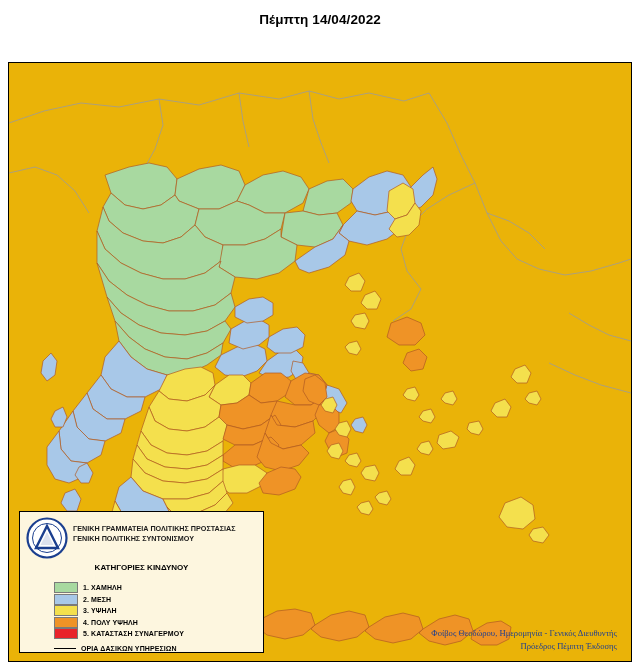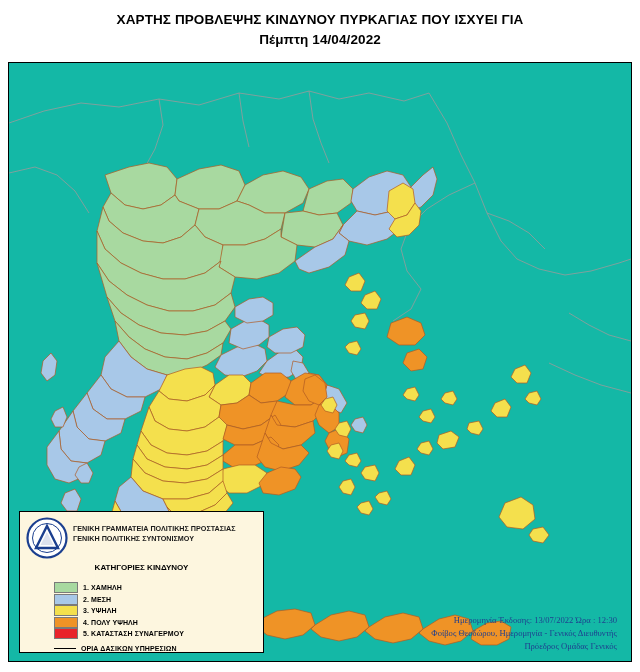--- a/index.html
+++ b/index.html
@@ -35,21 +35,21 @@
     line-height: 20px;
   }
   
   .map-frame {
     position: absolute;
     left: 8px;
     top: 62px;
     width: 624px;
     height: 600px;
     border: 1px solid #000000;
-    background: #14b8a6;
+    background: #eab308;
     box-sizing: border-box;
     overflow: hidden;
   }
   .map-svg {
     position: absolute;
     left: 0;
     top: 0;
   }
   
   .legend {
@@ -146,21 +146,20 @@
   .credits .row {
     white-space: nowrap;
   }
 </style>
 </head>
 <body>
 
 <div id="page">
 
   <div class="title-block">
-    <div class="title-line">ΧΑΡΤΗΣ ΠΡΟΒΛΕΨΗΣ ΚΙΝΔΥΝΟΥ ΠΥΡΚΑΓΙΑΣ ΠΟΥ ΙΣΧΥΕΙ ΓΙΑ</div>
     <div class="title-line">Πέμπτη 14/04/2022</div>
   </div>
 
   <div class="map-frame">
     <svg class="map-svg" width="622" height="598" viewBox="0 0 622 598">
 
       <g stroke="#9a9a9a" stroke-width="0.8" fill="none">
         <path d="M0 60 L35 48 L72 40 L110 44 L150 36 L190 42 L230 30 L270 36 L300 28 L330 36 L360 30 L395 38 L420 30"></path>
         <path d="M420 30 L438 60 L452 92 L466 120 L478 150 L492 178 L508 196 L530 206 L556 212 L582 208 L610 200 L622 196"></path>
         <path d="M300 28 L304 56 L312 80 L320 100"></path>
@@ -347,18 +346,17 @@
         <div class="legend-row-line">
           <span class="line-swatch">
               <i></i>
             </span>
           <span class="legend-label">ΟΡΙΑ ΔΑΣΙΚΩΝ ΥΠΗΡΕΣΙΩΝ</span>
         </div>
       </div>
     </div>
 
     <div class="credits">
-      <div class="row">Ημερομηνία Έκδοσης: 13/07/2022  Ώρα : 12:30</div>
       <div class="row">Φοίβος Θεοδώρου, Ημερομηνία - Γενικός Διευθυντής</div>
-      <div class="row">Πρόεδρος Ομάδας Γενικός</div>
+      <div class="row">Πρόεδρος Πέμπτη Έκδοσης</div>
     </div>
   </div>
 </div>
 
 </body></html>

